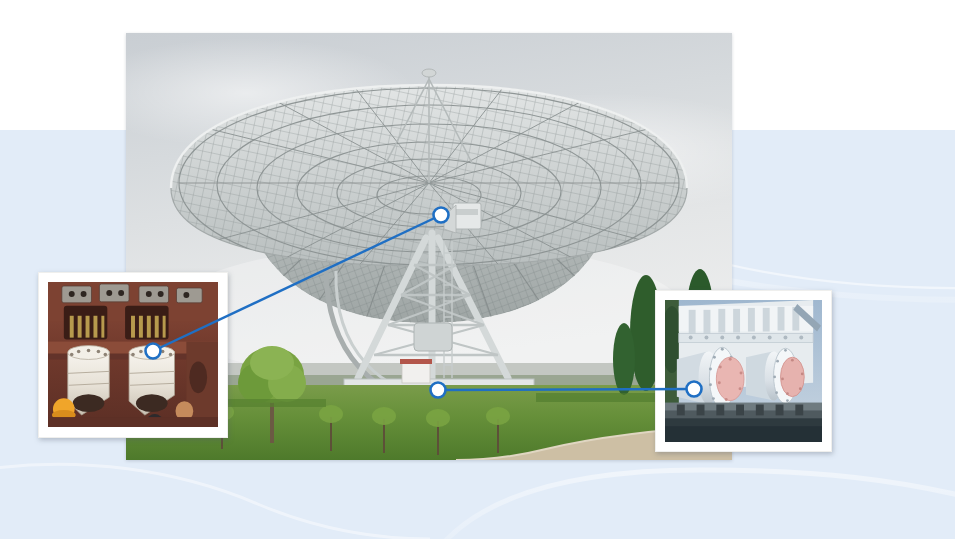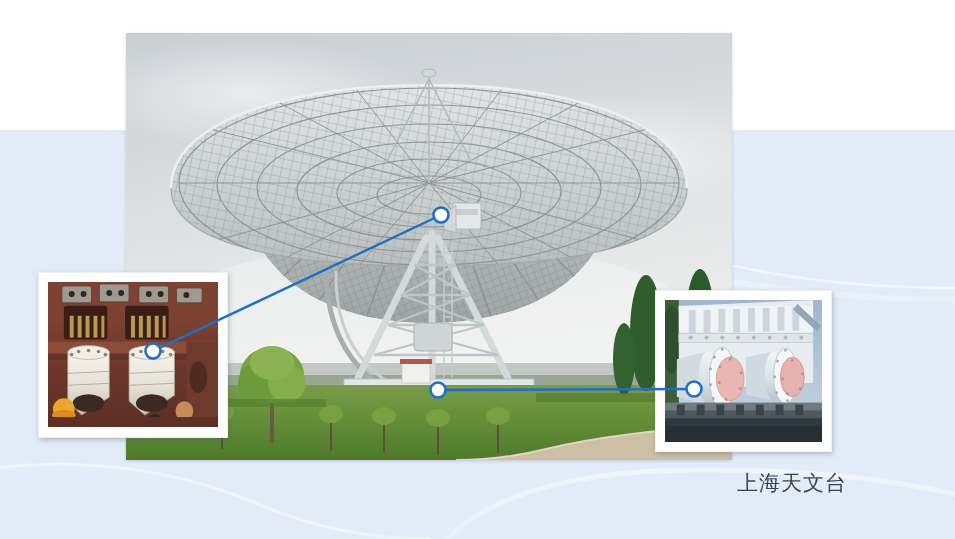--- a/index.html
+++ b/index.html
@@ -532,15 +532,14 @@
     <line x1="441" y1="215" x2="153" y2="351" stroke="#1f6fc4" stroke-width="2.4"></line>
 
     <line x1="438" y1="390" x2="694" y2="389" stroke="#1f6fc4" stroke-width="2.4"></line>
 
     <circle cx="441" cy="215" r="7.5" fill="#ffffff" stroke="#1f6fc4" stroke-width="2.6"></circle>
     <circle cx="153" cy="351" r="7.5" fill="#ffffff" stroke="#1f6fc4" stroke-width="2.6"></circle>
     <circle cx="438" cy="390" r="7.5" fill="#ffffff" stroke="#1f6fc4" stroke-width="2.6"></circle>
     <circle cx="694" cy="389" r="7.5" fill="#ffffff" stroke="#1f6fc4" stroke-width="2.6"></circle>
   </svg>
 
-  <div class="caption">上海天文台</div>
 
 </div>
 
 </body></html>

